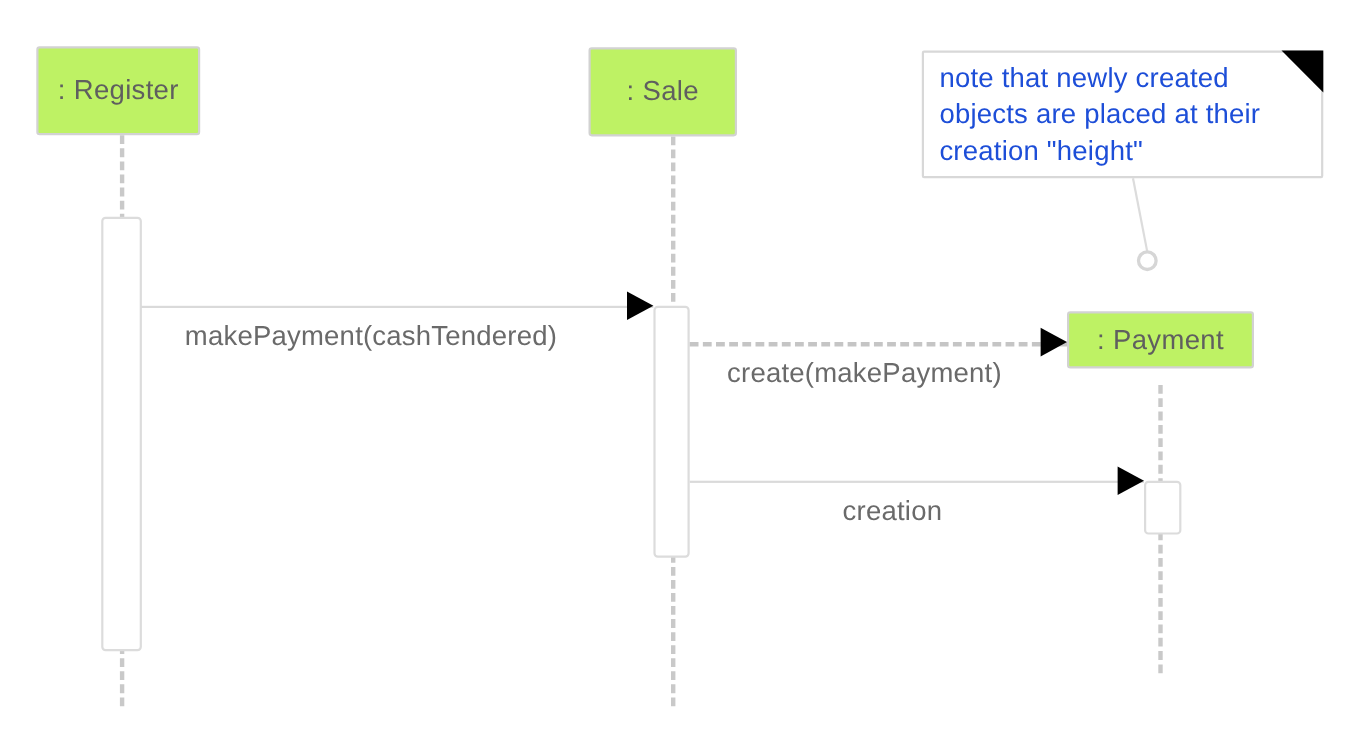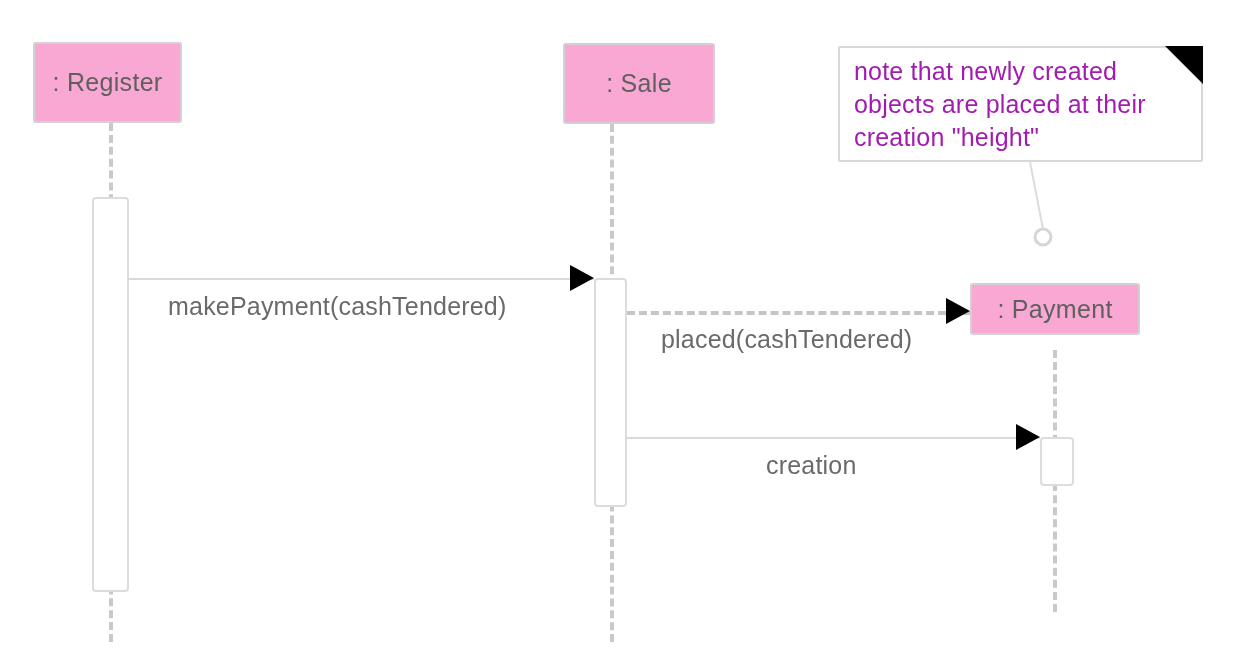--- a/index.html
+++ b/index.html
@@ -15,21 +15,21 @@
     font-family: "Liberation Sans", sans-serif;
     overflow: hidden;
   }
 
   
   .lifeline-box {
     position: absolute;
     box-sizing: border-box;
     border: 2px solid #d2d2d2;
     border-radius: 3px;
-    background: #f9a8d4;
+    background: #bef264;
     display: flex;
     align-items: center;
     justify-content: center;
     color: #5f5f5f;
     font-size: 25px;
     letter-spacing: 0.3px;
     white-space: nowrap;
   }
 
   
@@ -84,21 +84,21 @@
   }
   .note-fold {
     position: absolute;
     width: 0;
     height: 0;
     border-left: 38px solid transparent;
     border-top: 38px solid #000000;
   }
   .note-text {
     position: absolute;
-    color: #a21caf;
+    color: #1d4ed8;
     font-size: 25px;
     line-height: 33px;
     white-space: pre-line;
     letter-spacing: 0.2px;
   }
   .note-anchor {
     position: absolute;
     overflow: visible;
   }
   .note-anchor line {
@@ -126,36 +126,36 @@
     <circle cx="25" cy="82" r="8"></circle>
   </svg>
 
   <div class="lifeline-stem" style="left:109px; top:123px; height:519px;"></div>
   <div class="lifeline-box" style="left:33px; top:42px; width:149px; height:81px;">
     <span>: Register</span>
   </div>
   <div class="activation" style="left:92px; top:197px; width:37px; height:395px;"></div>
 
   <div class="lifeline-stem" style="left:610px; top:124px; height:518px;"></div>
-  <div class="lifeline-box" style="left:563px; top:43px; width:152px; height:81px;">
+  <div class="lifeline-box" style="left:535px; top:43px; width:135px; height:81px;">
     <span>: Sale</span>
   </div>
   <div class="activation" style="left:594px; top:278px; width:33px; height:229px;"></div>
 
   <div class="lifeline-stem" style="left:1053px; top:350px; height:262px;"></div>
   <div class="lifeline-box" style="left:970px; top:283px; width:170px; height:52px;">
     <span>: Payment</span>
   </div>
   <div class="activation" style="left:1040px; top:437px; width:34px; height:49px;"></div>
 
   <div class="msg-line" style="left:128px; top:278px; width:466px;"></div>
   <div class="msg-arrow" style="left:570px; top:265px;"></div>
   <div class="msg-label" style="left:168px; top:248px;">makePayment(cashTendered)</div>
 
   <div class="msg-line dashed" style="left:627px; top:311px; width:343px;"></div>
   <div class="msg-arrow" style="left:946px; top:298px;"></div>
-  <div class="msg-label" style="left:661px; top:281px;">placed(cashTendered)</div>
+  <div class="msg-label" style="left:661px; top:281px;">create(makePayment)</div>
 
   <div class="msg-line" style="left:627px; top:437px; width:413px;"></div>
   <div class="msg-arrow" style="left:1016px; top:424px;"></div>
   <div class="msg-label" style="left:766px; top:407px;">creation</div>
 
 </div>
 
 </body></html>

